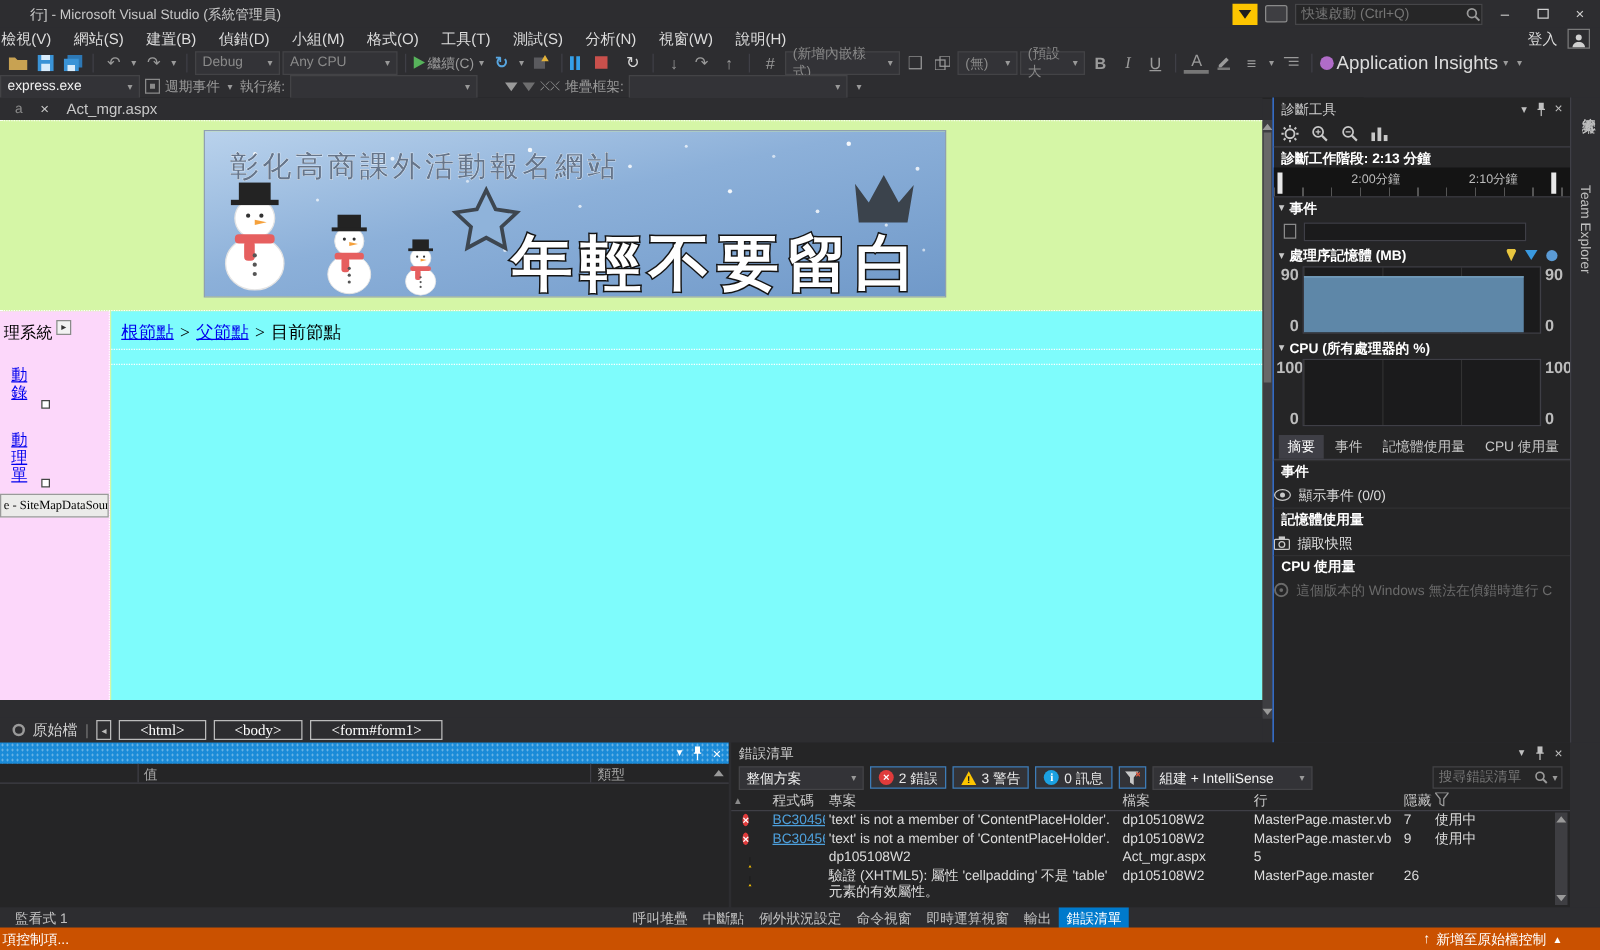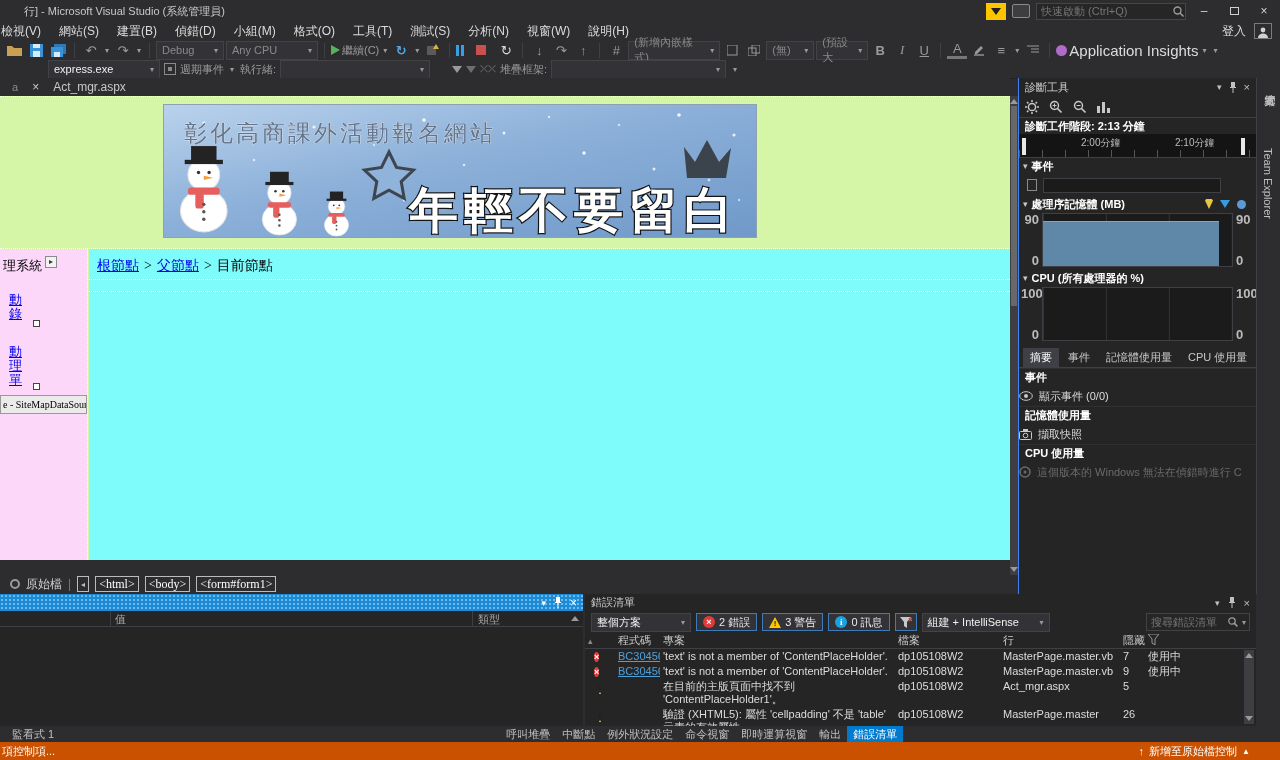--- a/index.html
+++ b/index.html
@@ -26,21 +26,21 @@
   .menubar { top:22px; left:0; width:1280px; height:18px; display:flex; align-items:center; }
   .menus { display:flex; margin-left:-8px; }
   .menu-item { padding:1px 9px; color:#dcdcdc; font-size:12px; white-space:nowrap; }
   .menu-right { margin-left:auto; display:flex; align-items:center; gap:8px; padding-right:8px; }
   .signin { color:#dcdcdc; font-size:12px; }
   .avatar { width:18px; height:16px; border:1px solid #7a7a7a; display:flex; align-items:flex-end; justify-content:center; }
   .avatar svg { display:block; }
 
   
   .toolbar1 { top:40px; left:0; width:1280px; height:20px; display:flex; align-items:center; gap:2px; padding-left:4px; }
-  .toolbar2 { top:60px; left:0; width:1091px; height:19px; display:flex; align-items:center; gap:4px; border-bottom:1px solid #222;margin-left:48px; }
+  .toolbar2 { top:60px; left:0; width:1091px; height:19px; display:flex; align-items:center; gap:4px; border-bottom:1px solid #222; }
   .tb-sep { width:1px; height:15px; background:#3f3f46; margin:0 4px; }
   .tbi { width:20px; height:18px; display:inline-flex; align-items:center; justify-content:center; color:#9a9a9a; font-size:13px; flex:none; }
   .combo { height:19px; background:#333337; border:1px solid #434346; color:#f1f1f1; font-size:11px; display:flex; align-items:center; padding:0 5px; flex:none; }
   .combo .arr { margin-left:auto; color:#999; font-size:8px; padding-left:6px; }
   .combo.gray { color:#8a8a8a; }
   .play { width:0; height:0; border-top:5px solid transparent; border-bottom:5px solid transparent; border-left:9px solid #57b35b; display:inline-block; }
   .pausebars { display:inline-flex; gap:2px; }
   .pausebars i { width:3px; height:11px; background:#35a0e8; }
   .stopsq { width:10px; height:10px; background:#c9504c; display:inline-block; }
   .bulb { width:11px; height:11px; border-radius:50%; background:#b06cc8; display:inline-block; }
@@ -70,21 +70,21 @@
   .ds-box { position:absolute; left:0; width:87px; height:19px; background:#ebebe9; border:1px solid #9a9a9a; color:#000; font-family:"Liberation Serif","DejaVu Serif",serif; font-size:10px; line-height:17px; padding-left:2px; white-space:nowrap; overflow:hidden; }
   .crumb { position:absolute; left:8px; top:8px; font-family:"Liberation Serif","DejaVu Serif",serif; font-size:14px; color:#000; }
   .crumb a { color:#0000ee; text-decoration:underline; }
   .crumb .sep { margin:0 5px; }
 
   
   .tagbar { top:574px; left:0; width:1010px; height:20px; background:#2d2d30; display:flex; align-items:center; gap:6px; padding-left:10px; }
   .viewdot { width:10px; height:10px; border-radius:50%; border:2px solid #9a9a9a; }
   .viewlabel { color:#d0d0d0; font-size:12px; }
   .tagsep { color:#777; }
-  .tagbtn { border:1px solid #bbb; background:#2d2d30; color:#fff; font-family:"Liberation Serif","DejaVu Serif",serif; font-size:12px; padding:0 3px; height:16px; line-height:14px; }
+  .tagbtn { border:1px solid #bbb; background:#2d2d30; color:#fff; font-family:"Liberation Serif","DejaVu Serif",serif; font-size:12px; padding:0 16px; height:16px; line-height:14px; }
   .tagnav { border:1px solid #bbb; color:#bbb; font-size:8px; height:16px; width:12px; display:flex; align-items:center; justify-content:center; }
 
   
   .vscroll { left:1010px; top:96px; width:8px; height:479px; background:#3e3e42; }
   .vthumb { position:absolute; left:1px; top:10px; width:6px; height:200px; background:#686868; }
   .sarrow { position:absolute; left:0; width:0; height:0; border-left:4px solid transparent; border-right:4px solid transparent; }
   .sarrow.up { border-bottom:5px solid #999; top:3px; }
   .sarrow.dn { border-top:5px solid #999; bottom:3px; }
 
   
@@ -685,21 +685,20 @@
       <div class="desc">'text' is not a member of 'ContentPlaceHolder'.</div>
       <div>dp105108W2</div>
       <div>MasterPage.master.vb</div>
       <div>9</div>
       <div>使用中</div>
         <div></div>
     </div>
     <div class="err-grid row">
       <div><span class="ic-warn"><i>!</i></span></div>
       <div></div>
-      <div class="desc">在目前的主版頁面中找不到 'ContentPlaceHolder1'。</div>
       <div>dp105108W2</div>
       <div>Act_mgr.aspx</div>
       <div>5</div>
       <div></div>
         <div></div>
     </div>
     <div class="err-grid row">
       <div><span class="ic-warn"><i>!</i></span></div>
       <div></div>
       <div class="desc">驗證 (XHTML5): 屬性 'cellpadding' 不是 'table' 元素的有效屬性。</div>

